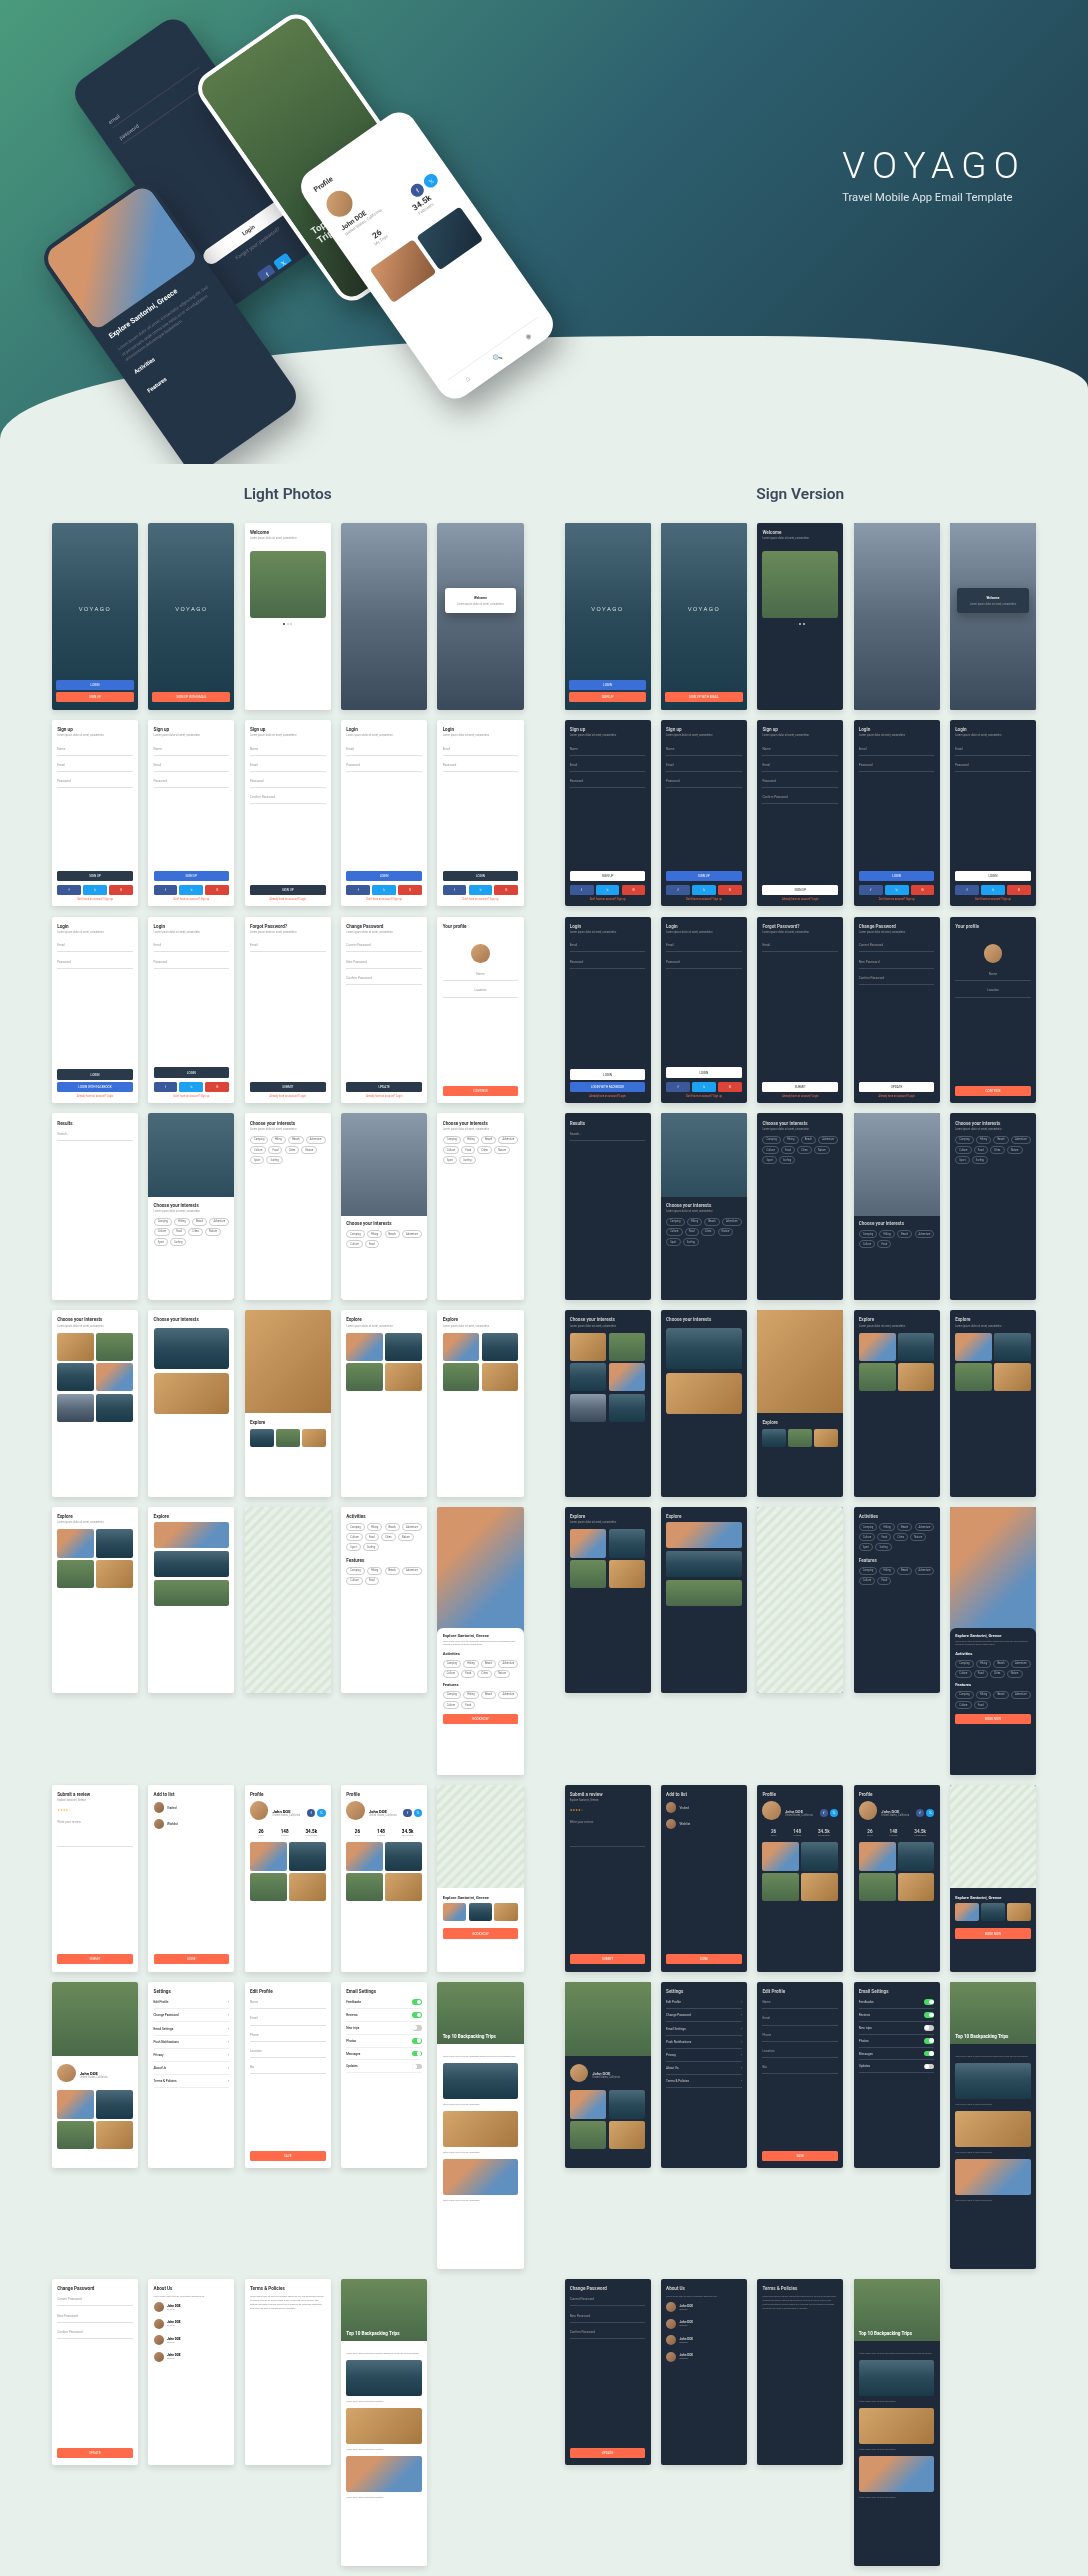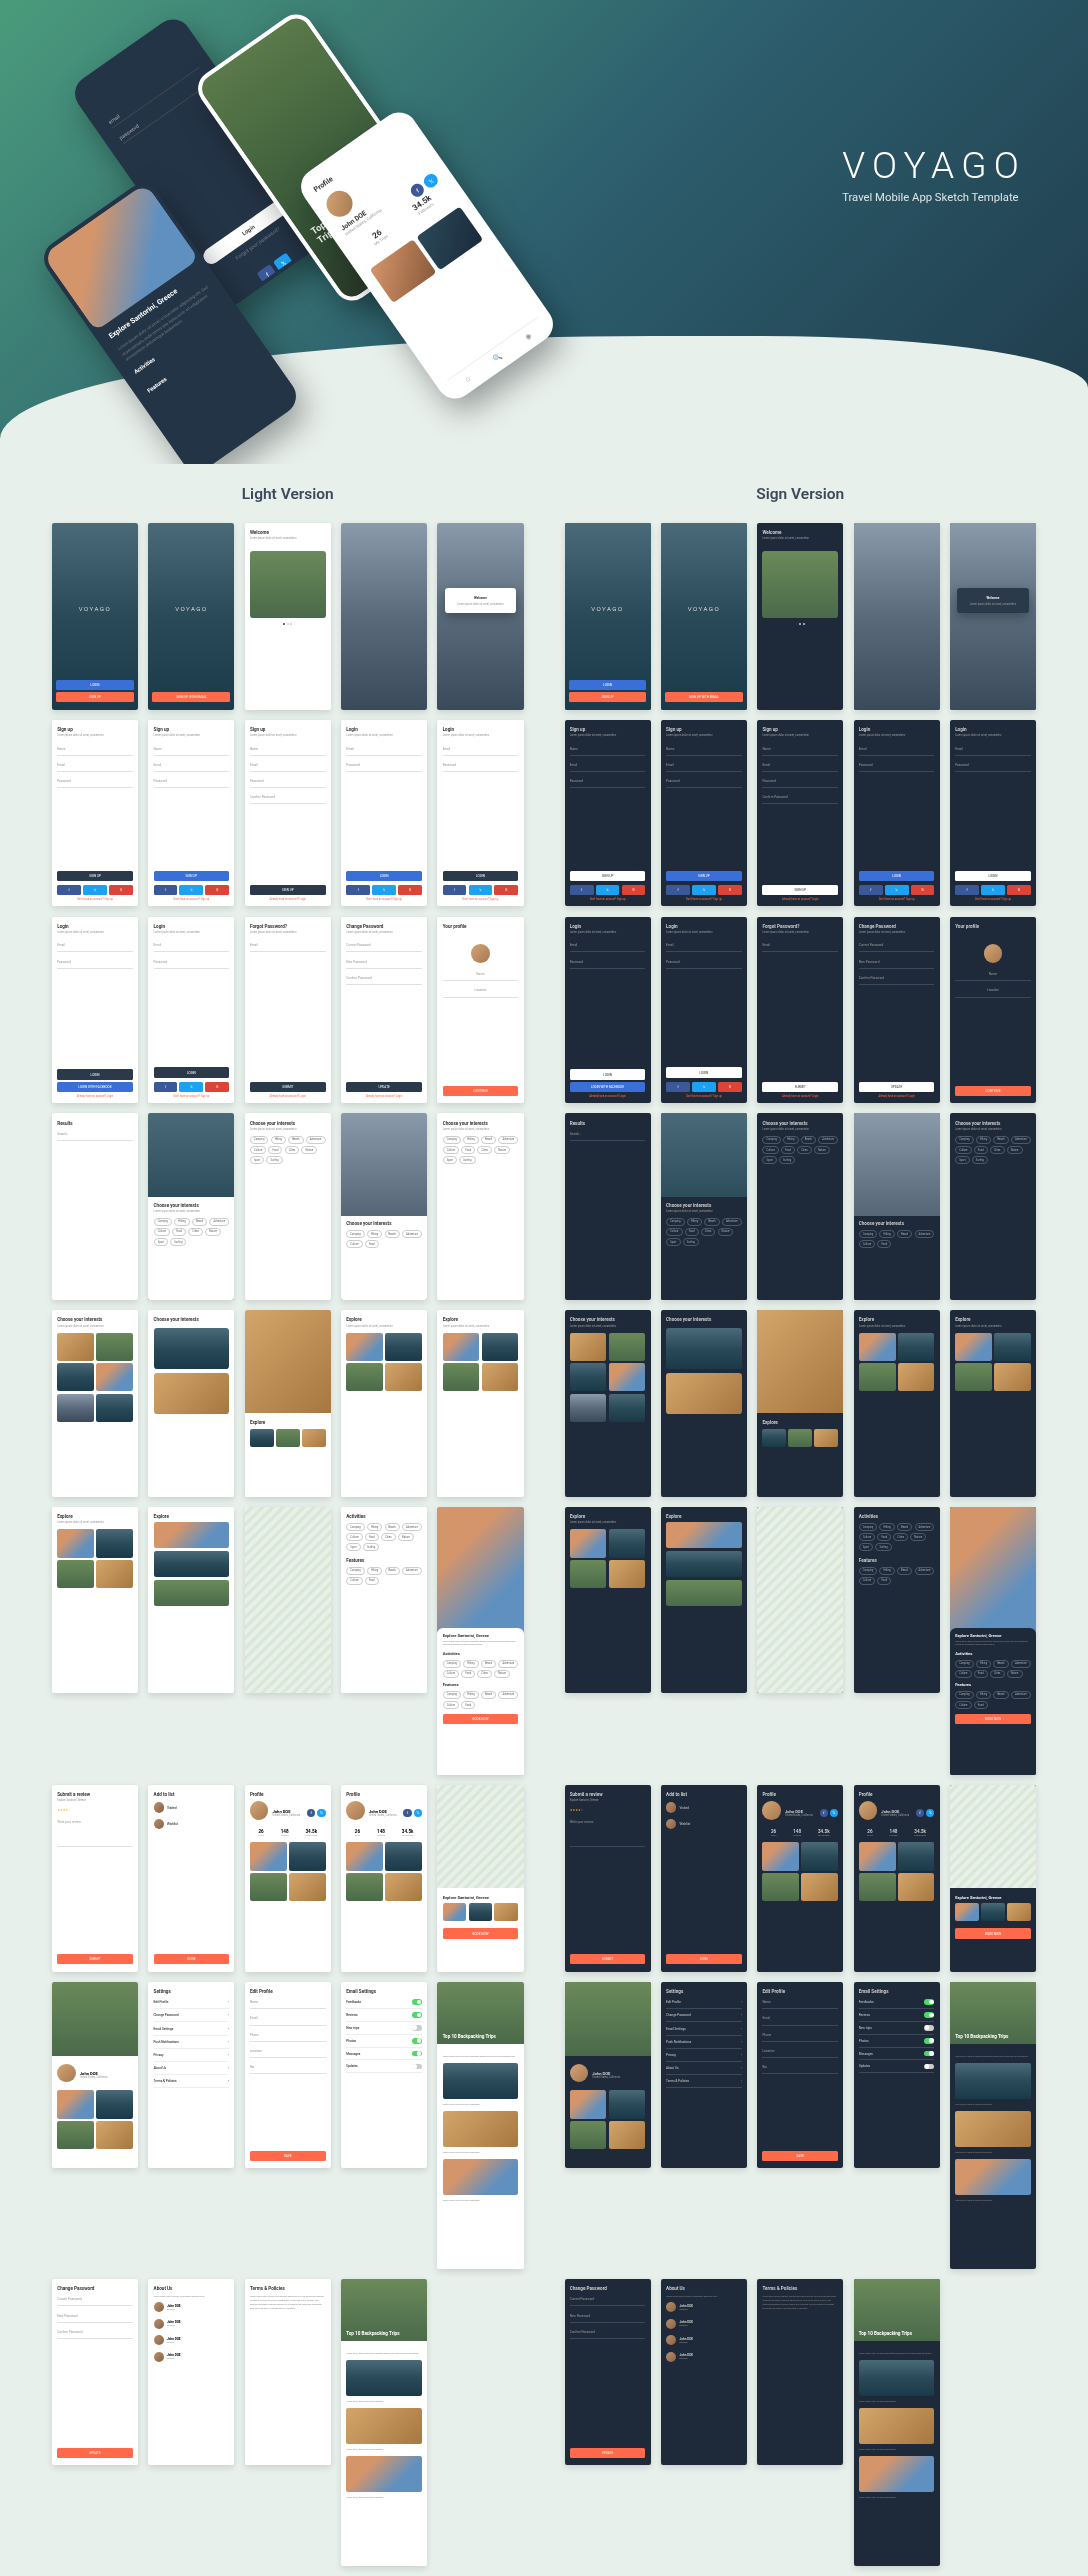--- a/index.html
+++ b/index.html
@@ -107,21 +107,21 @@
 .terms-text{font-size:2.1px;color:#888;line-height:1.8;margin-top:4.1px}
 </style>
 </head>
 <body>
 
 <div class="hero">
  <div class="hero-bg"></div>
  <div class="hero-curve"></div>
  <div class="brand">
   <div class="brand-name">VOYAGO</div>
-  <div class="brand-tag">Travel Mobile App Sketch Template</div>
+  <div class="brand-tag">Travel Mobile App Email Template</div>
  </div>
  <div class="mockups">
   <div class="phone p1">
    <div class="p1-inner">
     <div style="margin-top:20.6px;border-bottom:0.5px solid #445;padding:3.1px 0">email</div>
     <div style="border-bottom:0.5px solid #445;padding:3.1px 0;margin-top:5.2px">password</div>
     <div class="p1-login-btn">Login</div>
     <div style="text-align:center;margin-top:5.2px;color:#778">Forgot your password?</div>
     <div class="p1-social">
      <span class="p1-fb">f</span>
@@ -173,21 +173,21 @@
     <div class="p4-text">Lorem ipsum dolor sit amet, consectetur adipiscing elit. Sed ut perspiciatis unde omnis iste natus error sit voluptatem accusantium doloremque laudantium.</div>
     <div class="p4-title" style="font-size:5.7px">Activities</div>
     <div class="p4-title" style="font-size:5.7px">Features</div>
    </div>
   </div>
  </div>
 </div>
 
 <div class="versions">
  <div class="version-col">
-  <div class="version-title">Light Version</div>
+  <div class="version-title">Light Photos</div>
   <div class="screen-grid" id="light-grid">
         <div class="screen ">
   <div class="scr-img-full grad-water"></div>
   <div class="logo-center">VOYAGO</div>
   <div class="scr-bottom-btns">
             <div class="btn-blue">LOGIN</div>
             <div class="btn-orange">SIGN UP</div>
           </div>
  </div>
         <div class="screen ">

